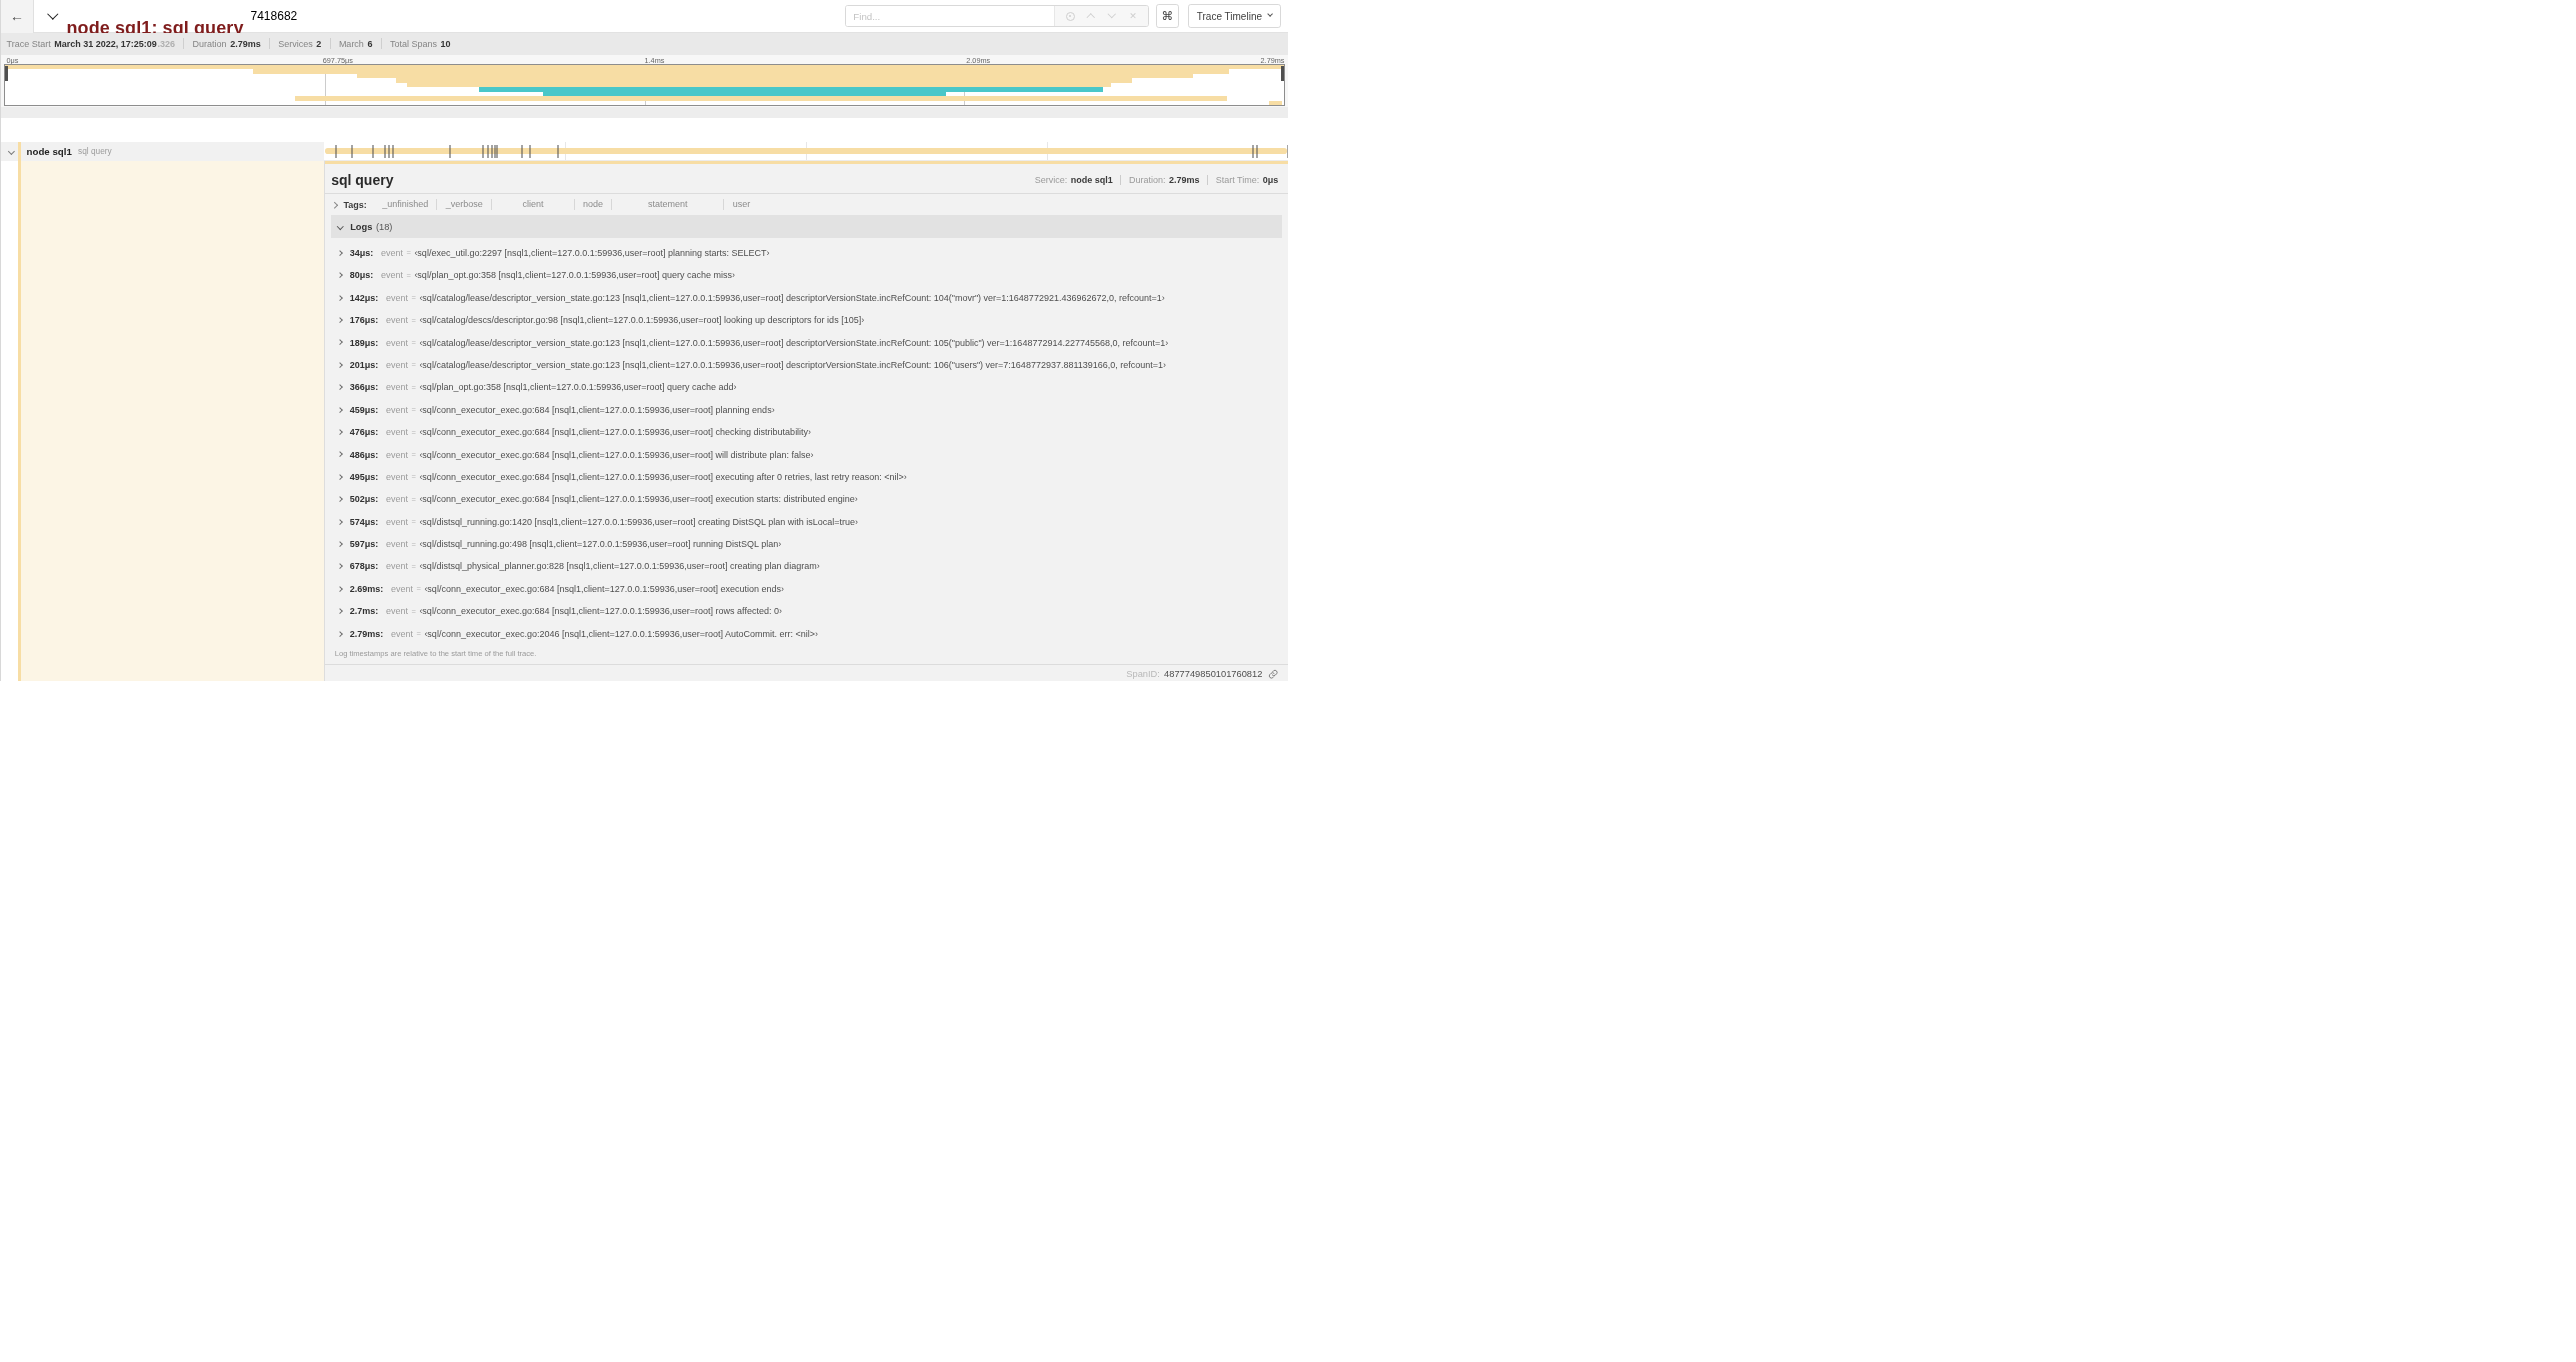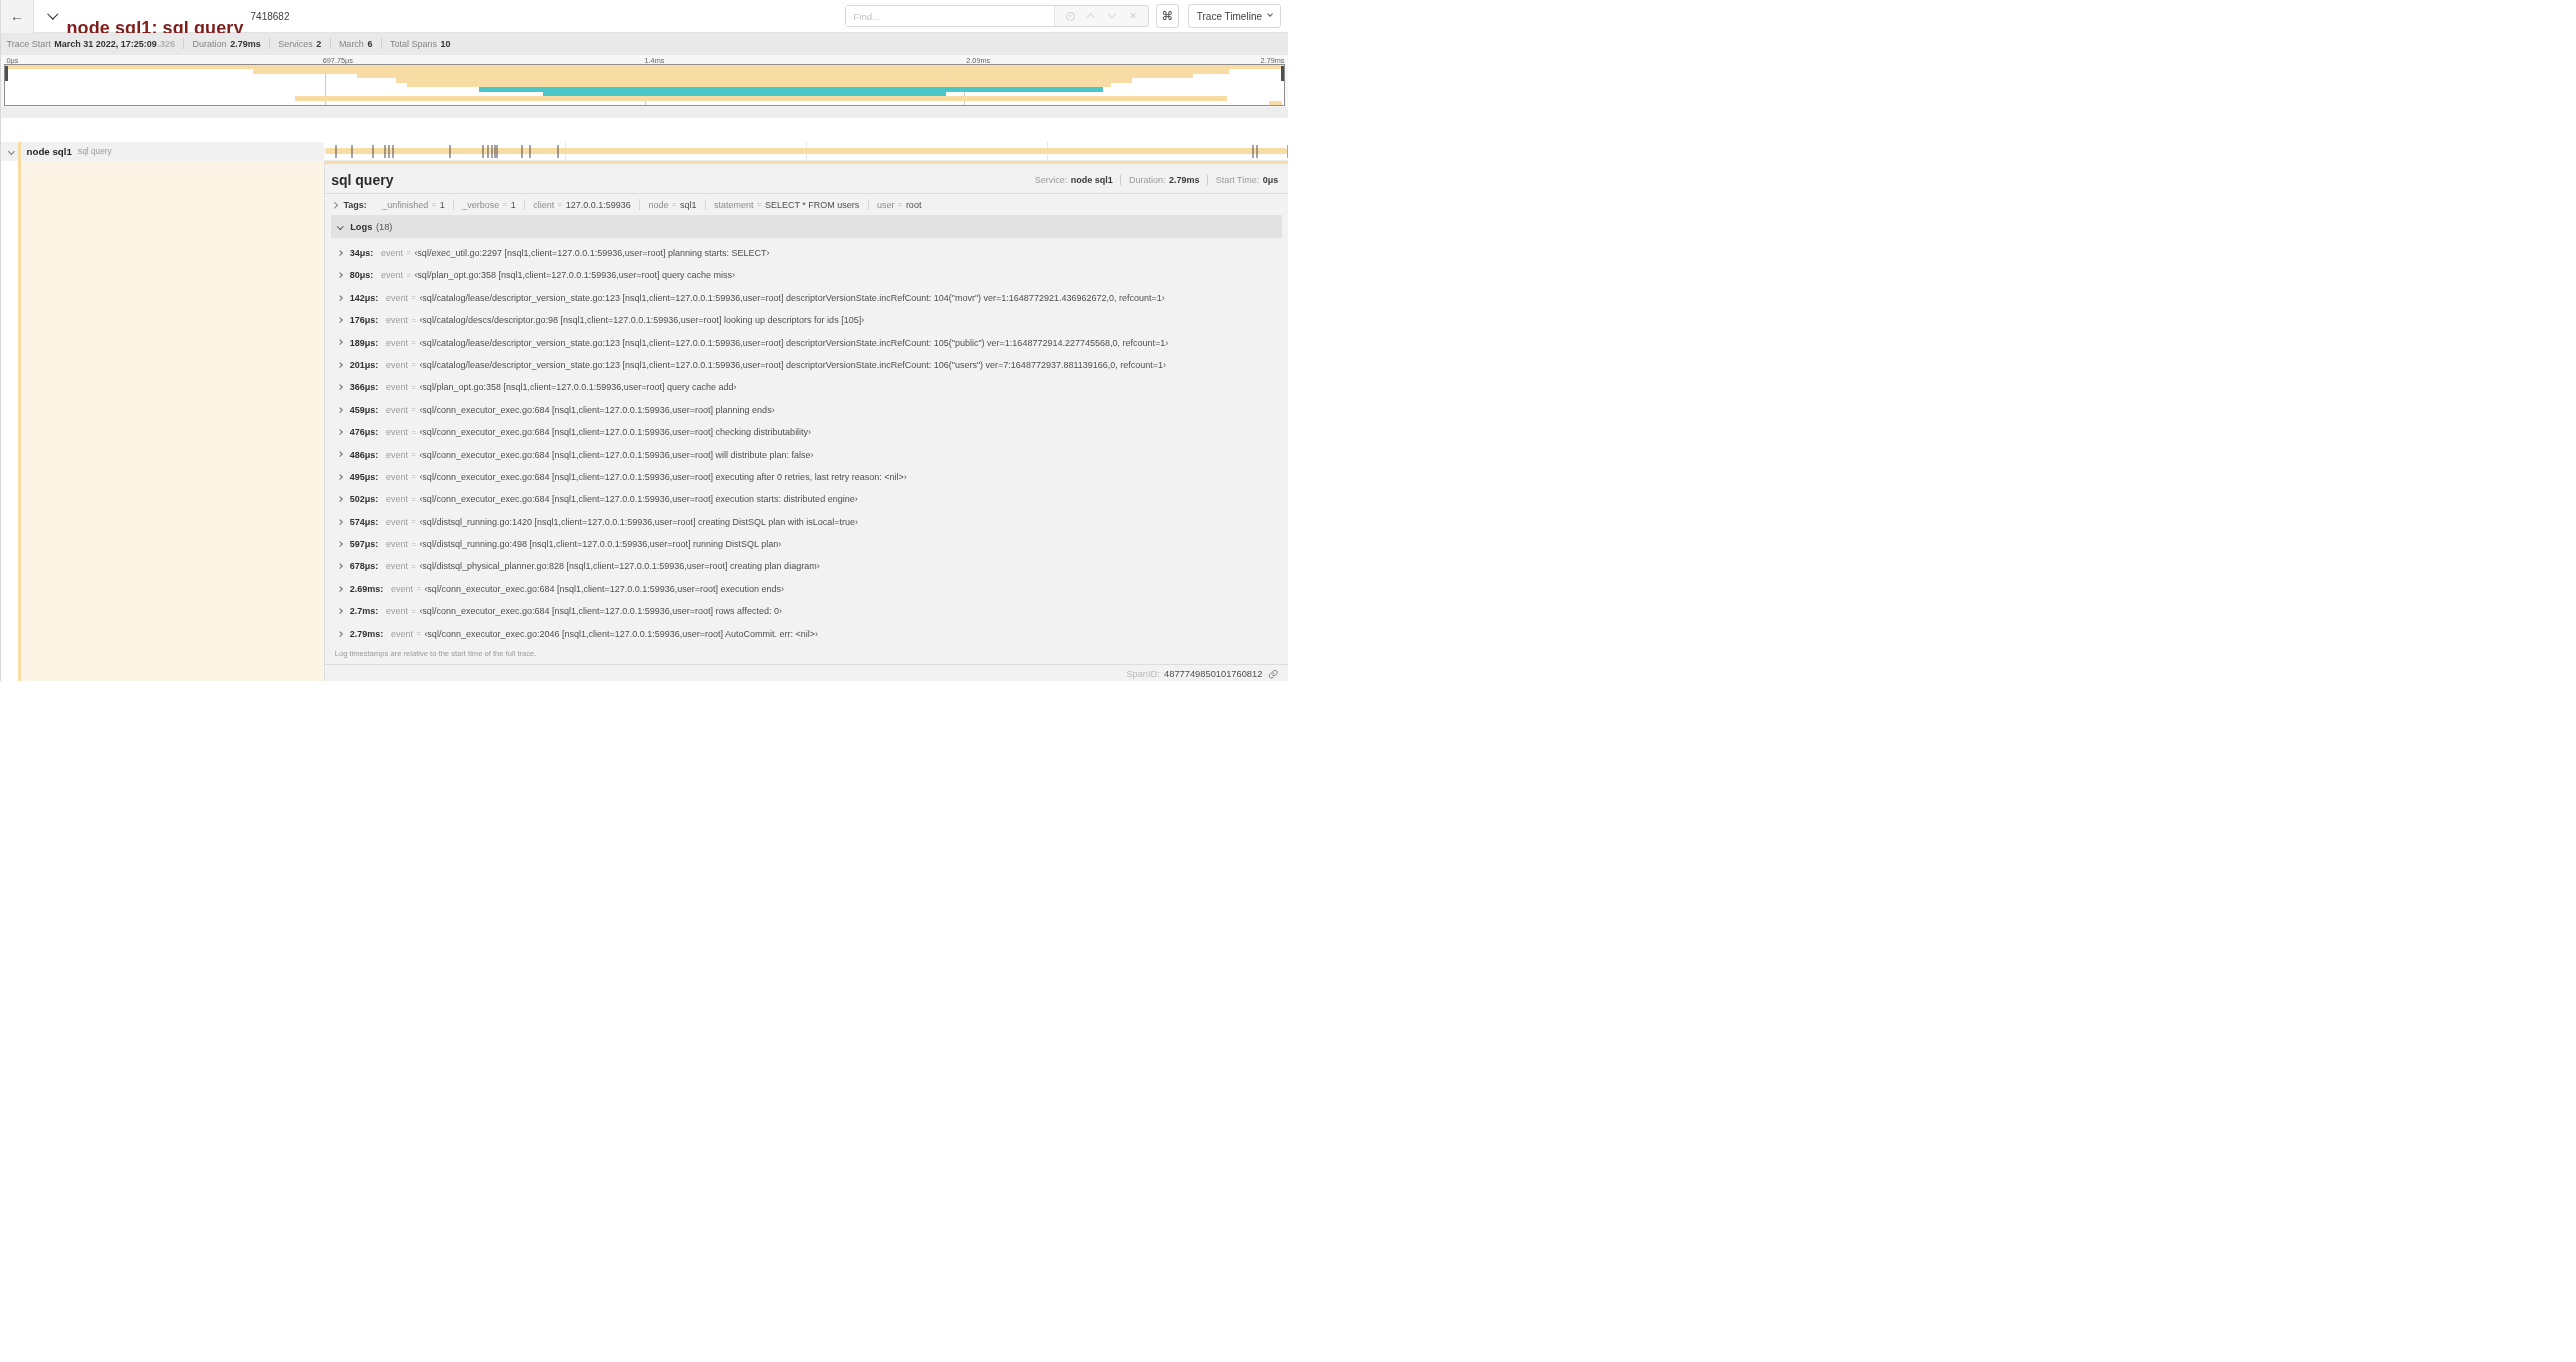--- a/index.html
+++ b/index.html
@@ -6,21 +6,21 @@
   html,body { background:#ffffff; }
   body { font-family:"Liberation Sans","DejaVu Sans",sans-serif; color:#333; }
   .app { position:relative; width:1288px; height:681px; overflow:hidden; background:#fff; border-left:0.7px solid #d8d8d8; }
 
   
   .hdr { position:absolute; top:0; left:0; right:0; height:33px; background:#fff; border-bottom:0.7px solid #e2e2e2; display:flex; align-items:center; }
   .back { width:33px; height:33px; background:#f3f3f3; border-right:0.7px solid #e0e0e0; display:flex; align-items:center; justify-content:center; cursor:pointer; }
   .back span { font-size:14px; color:#4a4a4a; }
   .hdr-chev { display:inline-block; width:7.6px; height:7.6px; border-right:1.8px solid #1c1c1c; border-bottom:1.8px solid #1c1c1c; transform:rotate(45deg) translate(-1.4px,-1.4px); margin-left:15.2px; margin-right:9.7px; cursor:pointer; }
   .hdr h1 { font-size:18px; font-weight:bold; color:#7f1d1d; letter-spacing:0.1px;margin-top:24px; }
-  .trace-id { font-size:10px; color:#404040; margin-left:7px; }
+  .trace-id { font-size:12px; color:#000000; margin-left:7px; }
   .spacer { flex:1; }
   .find-wrap { display:flex; height:22px; border:0.7px solid #d9d9d9; border-radius:2.8px; overflow:hidden; background:#fff; }
   .find { width:208px; height:100%; border:0; outline:none; padding:0 7px; font-size:9.7px; color:#444; font-family:inherit; }
   .find::placeholder { color:#c3c3c3; }
   .find-btns { display:flex; align-items:center; background:#f7f7f7; border-left:0.7px solid #e7e7e7; padding:0 4.2px; }
   .fbtn { width:21px; height:100%; display:flex; align-items:center; justify-content:center; cursor:pointer; color:#cfcfcf; font-size:9px; }
   .crosshair { position:relative; width:9px; height:9px; border:1px solid #cfcfcf; border-radius:50%; display:inline-block; }
   .crosshair::after { content:""; position:absolute; left:50%; top:50%; width:2.1px; height:2.1px; margin:-1px 0 0 -1px; border-radius:50%; background:#cfcfcf; }
   .chev { display:inline-block; width:5.5px; height:5.5px; border-right:1.1px solid #cfcfcf; border-bottom:1.1px solid #cfcfcf; }
   .chev.up { transform:rotate(-135deg) translate(-1.4px,-1.4px); }
@@ -88,21 +88,21 @@
   .det-titlerow { display:flex; align-items:center; height:30.5px; padding:2.8px 9.7px 0 6.2px; border-bottom:0.7px solid #dcdcdc; }
   .det-title { font-size:14px; font-weight:bold; color:#2b2b2b; }
   .det-meta { margin-left:auto; display:flex; align-items:flex-start; font-size:9px; }
   .dm-item { display:flex; gap:3.5px; padding:0 7.6px; border-right:0.7px solid #ccc; height:10.4px; align-items:center; }
   .dm-item:last-child { border-right:0; padding-right:0; }
   .dm-label { color:#9a9a9a; }
   .dm-val { color:#3b3b3b; font-weight:bold; }
   .tagsrow { display:flex; align-items:center; height:21px; padding-left:7px; font-size:9px; white-space:nowrap; overflow:hidden; }
   .trow-chev { width:4.5px; height:4.5px; border-right:1px solid #888; border-bottom:1px solid #888; transform:rotate(-45deg); margin-right:7px; cursor:pointer; flex:none; }
   .tags-label { font-weight:bold; color:#3d3d3d; margin-right:7px; }
-  .tag-item { display:flex; align-items:center; gap:3.5px; padding:0 8.3px; border-right:0.7px solid #d7d7d7; height:11px; }
+  .tag-item { display:flex; align-items:center; gap:3.5px; padding:0 8.3px; border-right:0.7px solid #d7d7d7; height:11px;flex-direction:column; }
   .tag-item:last-child { border-right:0; }
   .tag-k { color:#8c8c8c; }
   .tag-eq { color:#b4b4b4; font-size:7.6px; }
   .tag-v { color:#4f4f4f; }
   .logshdr { margin:0 6.2px 0 5.5px; height:23px; background:#e2e2e2; display:flex; align-items:center; padding-left:7.6px; font-size:9.3px; cursor:pointer; }
   .logs-chev { width:4.5px; height:4.5px; border-right:1px solid #555; border-bottom:1px solid #555; transform:rotate(45deg) translate(-0.7px,-0.7px); margin-right:7.6px; }
   .logs-label { font-weight:bold; color:#333; margin-right:3.5px; }
   .logs-count { color:#555; }
   #log-rows { margin-top:3.5px; }
   .logrow { height:22.4px; display:flex; align-items:center; padding-left:13px; font-size:9px; white-space:nowrap; overflow:hidden; cursor:pointer; }

